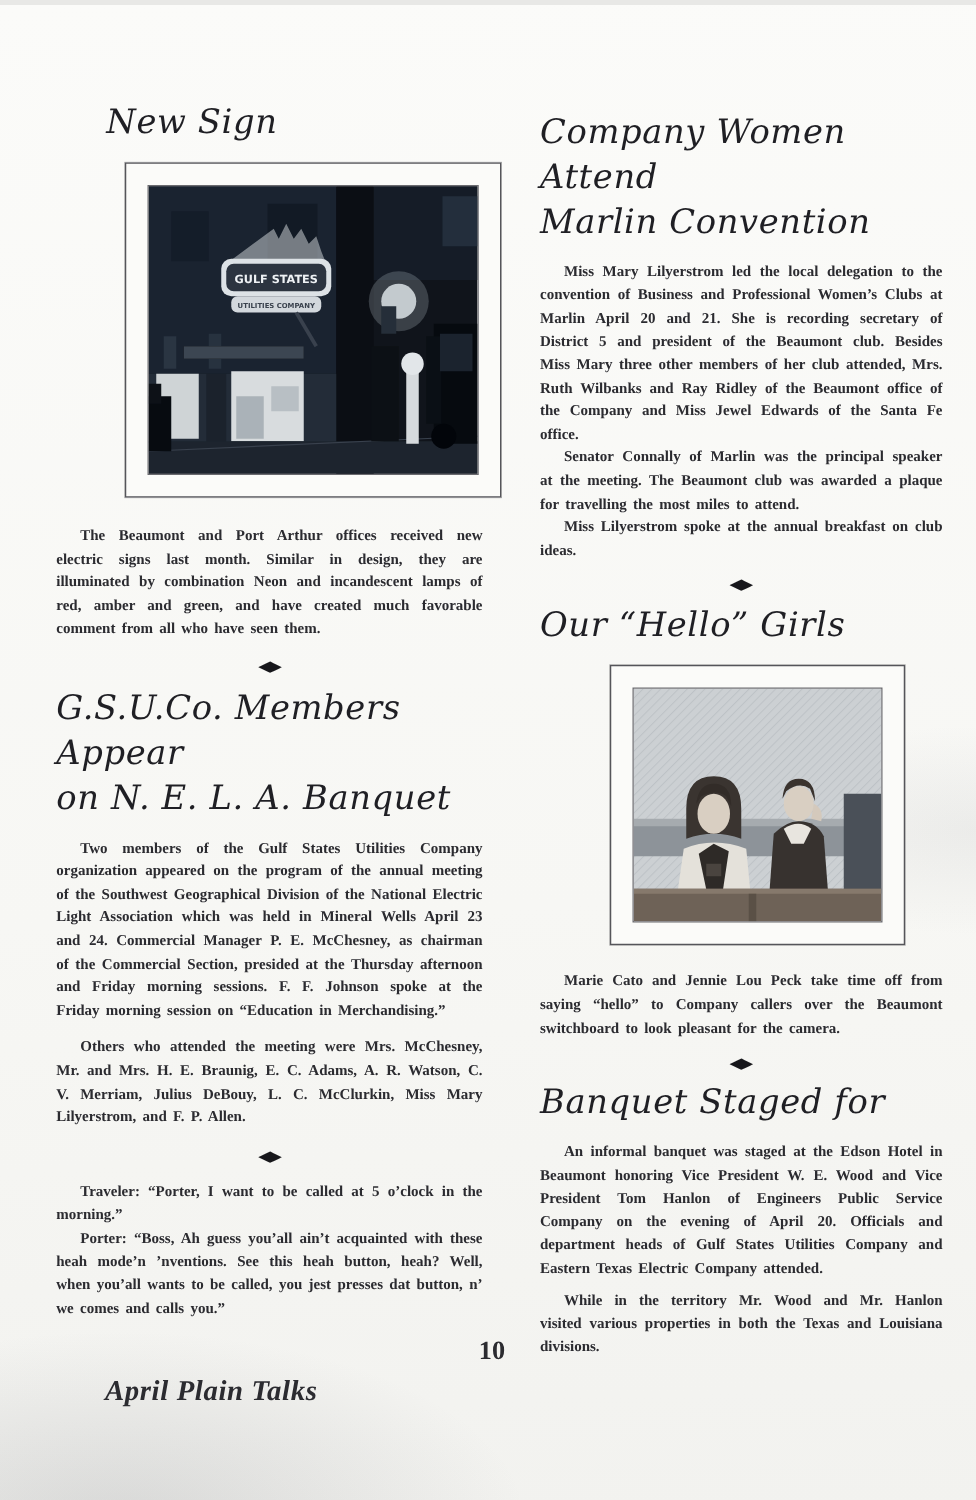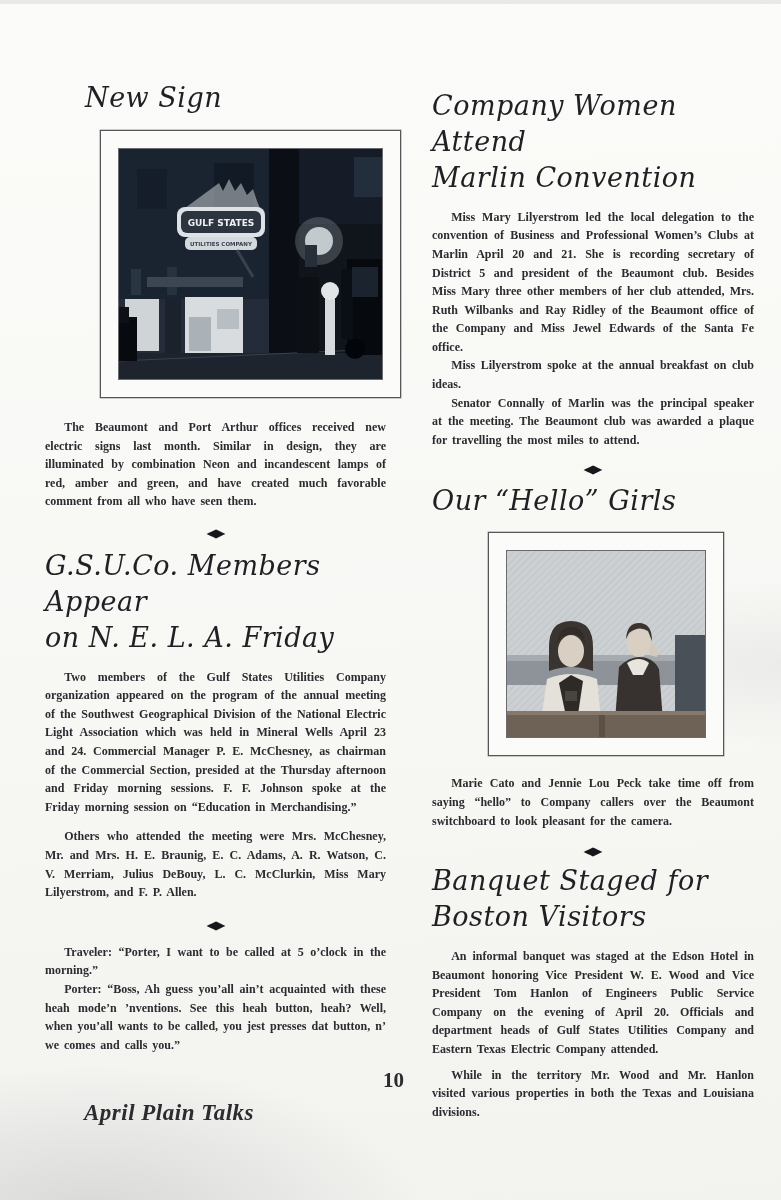--- a/index.html
+++ b/index.html
@@ -117,21 +117,21 @@
     <div class="body-text" style="margin-top:16px;">
       <p>The Beaumont and Port Arthur offices received new electric signs last month. Similar in design, they are illuminated by combination Neon and incandescent lamps of red, amber and green, and have created much favorable comment from all who have seen them.</p>
     </div>
 
     <div class="sep" style="margin-top:12px;">
       <span class="diamond">◆</span>
     </div>
 
     <h2 class="script-heading" style="margin-top:2px; margin-bottom:12px;">
       <span>G.S.U.Co. Members Appear</span>
-      <span class="l2">on N. E. L. A. Friday</span>
+      <span class="l2">on N. E. L. A. Banquet</span>
     </h2>
 
     <div class="body-text">
       <p>Two members of the Gulf States Utilities Company organization appeared on the program of the annual meeting of the Southwest Geographical Division of the National Electric Light Association which was held in Mineral Wells April 23 and 24. Commercial Manager P. E. McChesney, as chairman of the Commercial Section, presided at the Thursday afternoon and Friday morning sessions. F. F. Johnson spoke at the Friday morning session on “Education in Merchandising.”</p>
       <p style="margin-top:11px;">Others who attended the meeting were Mrs. McChesney, Mr. and Mrs. H. E. Braunig, E. C. Adams, A. R. Watson, C. V. Merriam, Julius DeBouy, L. C. McClurkin, Miss Mary Lilyerstrom, and F. P. Allen.</p>
     </div>
 
     <div class="sep" style="margin-top:13px; margin-bottom:10px;">
       <span class="diamond">◆</span>
     </div>
@@ -144,22 +144,22 @@
 
   <div class="col col-right">
 
     <h2 class="script-heading" style="margin-bottom:12px;">
       <span>Company Women Attend</span>
       <span class="l2">Marlin Convention</span>
     </h2>
 
     <div class="body-text">
       <p>Miss Mary Lilyerstrom led the local delegation to the convention of Business and Professional Women’s Clubs at Marlin April 20 and 21. She is recording secretary of District 5 and president of the Beaumont club. Besides Miss Mary three other members of her club attended, Mrs. Ruth Wilbanks and Ray Ridley of the Beaumont office of the Company and Miss Jewel Edwards of the Santa Fe office.</p>
+      <p>Senator Connally of Marlin was the principal speaker at the meeting. The Beaumont club was awarded a plaque for travelling the most miles to attend.</p>
       <p>Miss Lilyerstrom spoke at the annual breakfast on club ideas.</p>
-      <p>Senator Connally of Marlin was the principal speaker at the meeting. The Beaumont club was awarded a plaque for travelling the most miles to attend.</p>
     </div>
 
     <div class="sep" style="margin-top:10px; margin-bottom:6px;">
       <span class="diamond">◆</span>
     </div>
 
     <h2 class="script-heading" style="margin-bottom:13px;">Our “Hello” Girls</h2>
 
     <div style="margin-left:56px;">
       <div class="photo-frame">
@@ -204,21 +204,20 @@
     <div class="body-text" style="margin-top:14px;">
       <p>Marie Cato and Jennie Lou Peck take time off from saying “hello” to Company callers over the Beaumont switchboard to look pleasant for the camera.</p>
     </div>
 
     <div class="sep" style="margin-top:11px; margin-bottom:4px;">
       <span class="diamond">◆</span>
     </div>
 
     <h2 class="script-heading" style="margin-bottom:12px;">
       <span>Banquet Staged for</span>
-      <span class="l2">Boston Visitors</span>
     </h2>
 
     <div class="body-text">
       <p>An informal banquet was staged at the Edson Hotel in Beaumont honoring Vice President W. E. Wood and Vice President Tom Hanlon of Engineers Public Service Company on the evening of April 20. Officials and department heads of Gulf States Utilities Company and Eastern Texas Electric Company attended.</p>
       <p style="margin-top:7px;">While in the territory Mr. Wood and Mr. Hanlon visited various properties in both the Texas and Louisiana divisions.</p>
     </div>
   </div>
 
   <div class="footer-title">April Plain Talks</div>
   <div class="footer-page">10</div>

